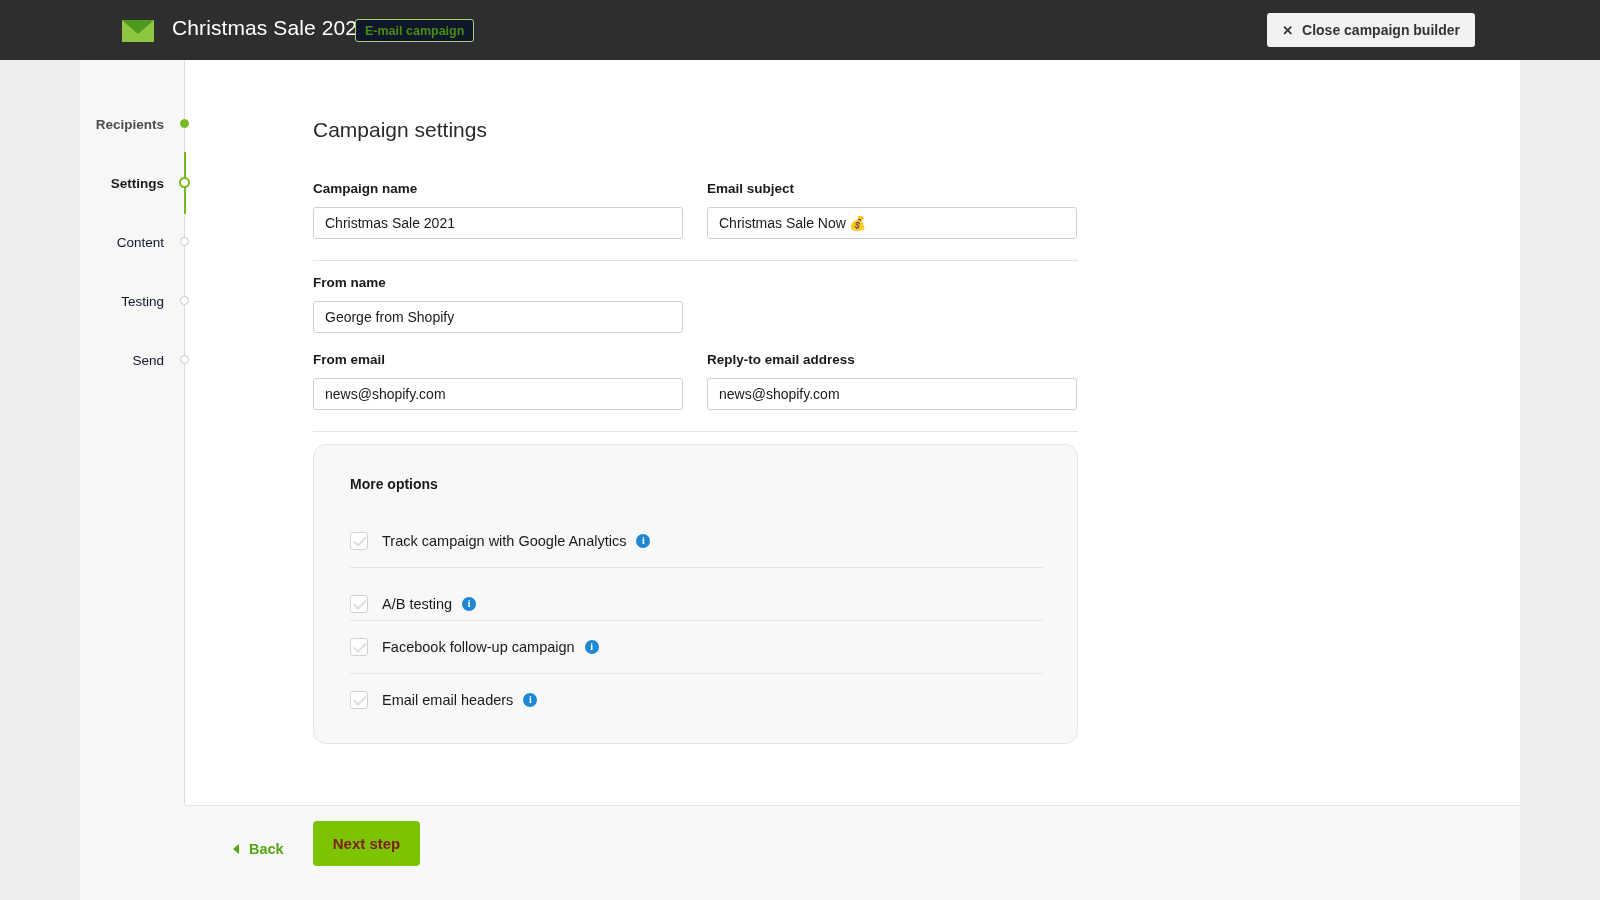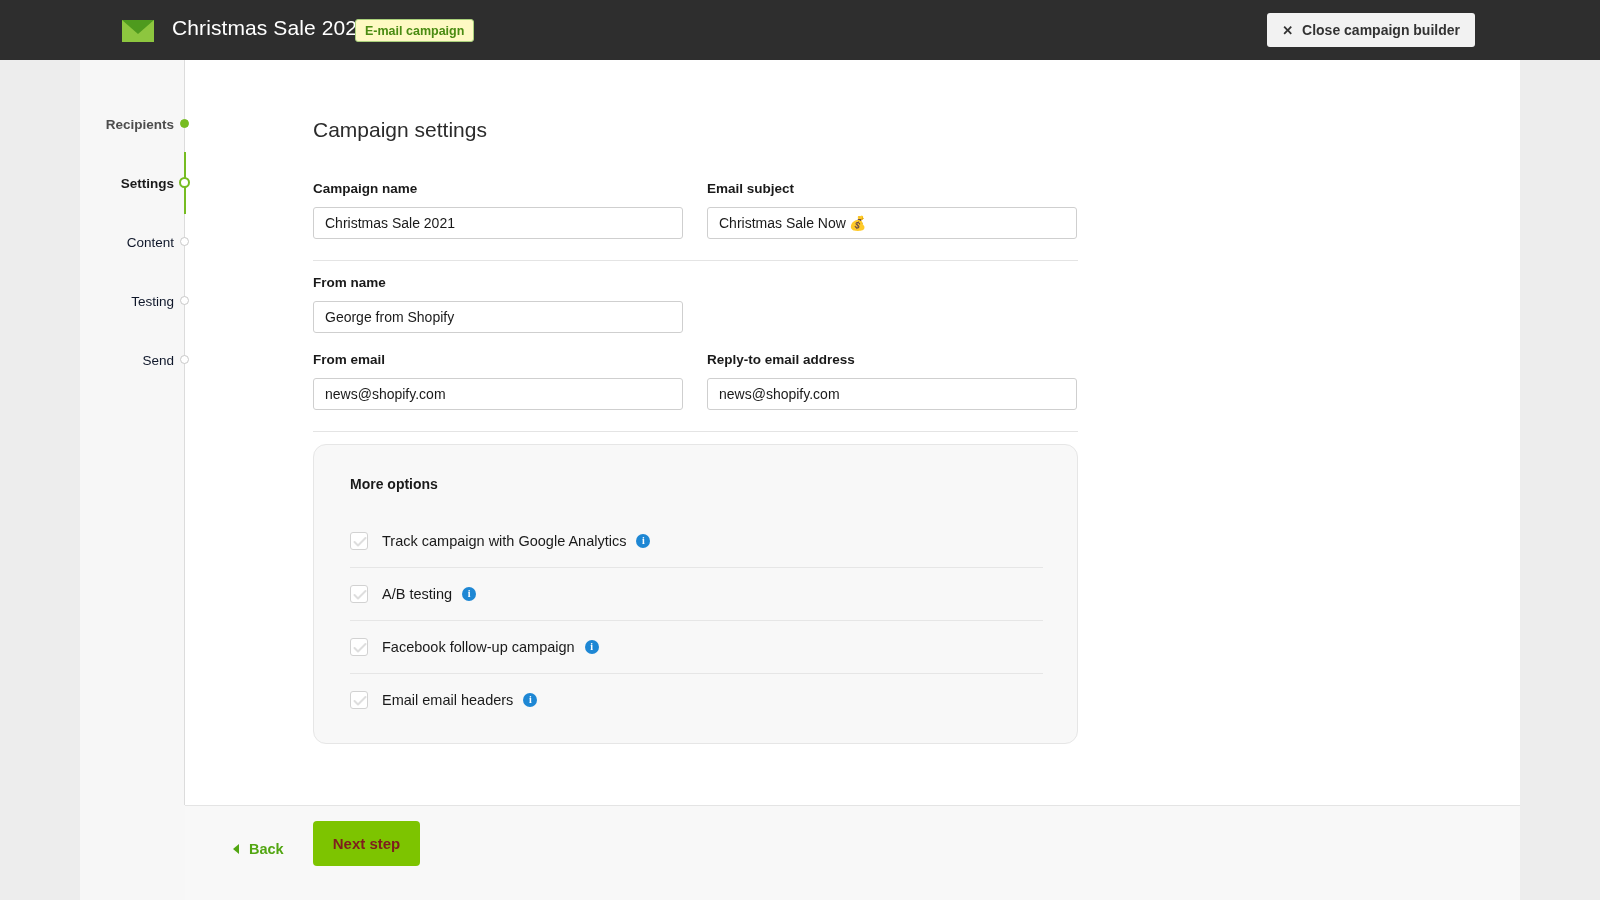--- a/index.html
+++ b/index.html
@@ -25,21 +25,21 @@
     position: absolute; left: 172px; top: 16px;
     color: #ffffff;
     font-size: 21px; font-weight: 400;
     letter-spacing: .1px;
     white-space: nowrap;
   }
   .badge {
     position: absolute; left: 355px; top: 19px;
     height: 23px;
     padding: 0 9px;
-    background: #fef9c3;
+    background: #0f172a;
     border: 1px solid #a8cf7a;
     border-radius: 3px;
     color: #4a8b12;
     font-size: 12.5px; font-weight: 700;
     display: flex; align-items: center;
     white-space: nowrap;
   }
   .close-btn {
     position: absolute; right: 125px; top: 13px;
     height: 34px;
@@ -90,21 +90,21 @@
   }
   .step {
     position: absolute;
     right: 0;
     height: 18px;
     display: flex; align-items: center; justify-content: flex-end;
   }
   .step-label {
     font-size: 13.5px;
     white-space: nowrap;
-    padding-right: 6px;
+    padding-right: 16px;
   }
   .step-dot {
     position: absolute;
     width: 9px; height: 9px;
     border-radius: 50%;
     left: 180px;
   }
   .dot-done   { background: #76bc21; border: 1px solid #76bc21; }
   .dot-current{ background: #ffffff; border: 2px solid #76bc21; width: 11px; height: 11px; left: 179px; }
   .dot-todo   { background: #ffffff; border: 1px solid #c9c9c9; }
@@ -297,21 +297,21 @@
     <span class="checkbox">
       <svg width="14" height="12" viewBox="0 0 14 12">
           <path d="M1.5 6 L5 9.5 L12.5 2" stroke="#dedede" stroke-width="2" fill="none" stroke-linecap="round" stroke-linejoin="round"></path>
         </svg>
     </span>
     <span class="opt-label">Track campaign with Google Analytics</span>
     <span class="info-icon">i</span>
   </div>
   <div class="opt-sep" style="top:122px;"></div>
 
-  <div class="opt-row" style="top:122px;">
+  <div class="opt-row" style="top:132px;">
     <span class="checkbox">
       <svg width="14" height="12" viewBox="0 0 14 12">
           <path d="M1.5 6 L5 9.5 L12.5 2" stroke="#dedede" stroke-width="2" fill="none" stroke-linecap="round" stroke-linejoin="round"></path>
         </svg>
     </span>
     <span class="opt-label">A/B testing</span>
     <span class="info-icon">i</span>
   </div>
   <div class="opt-sep" style="top:175px;"></div>
 

